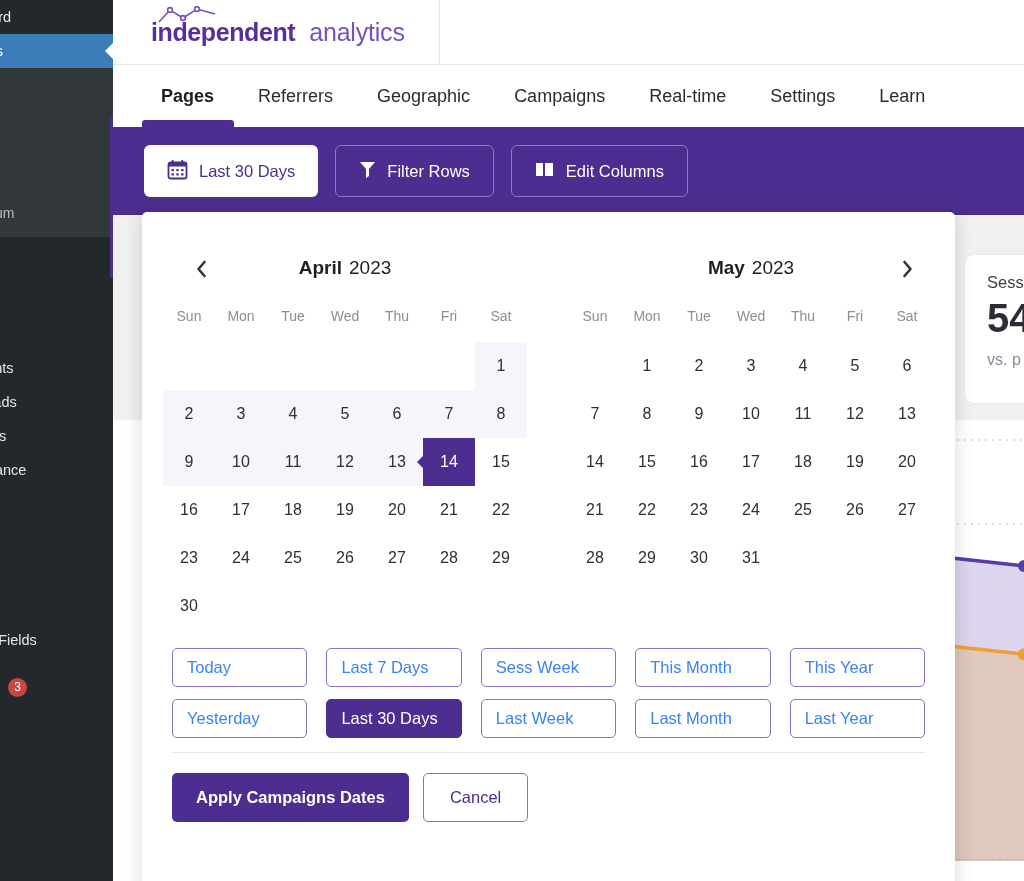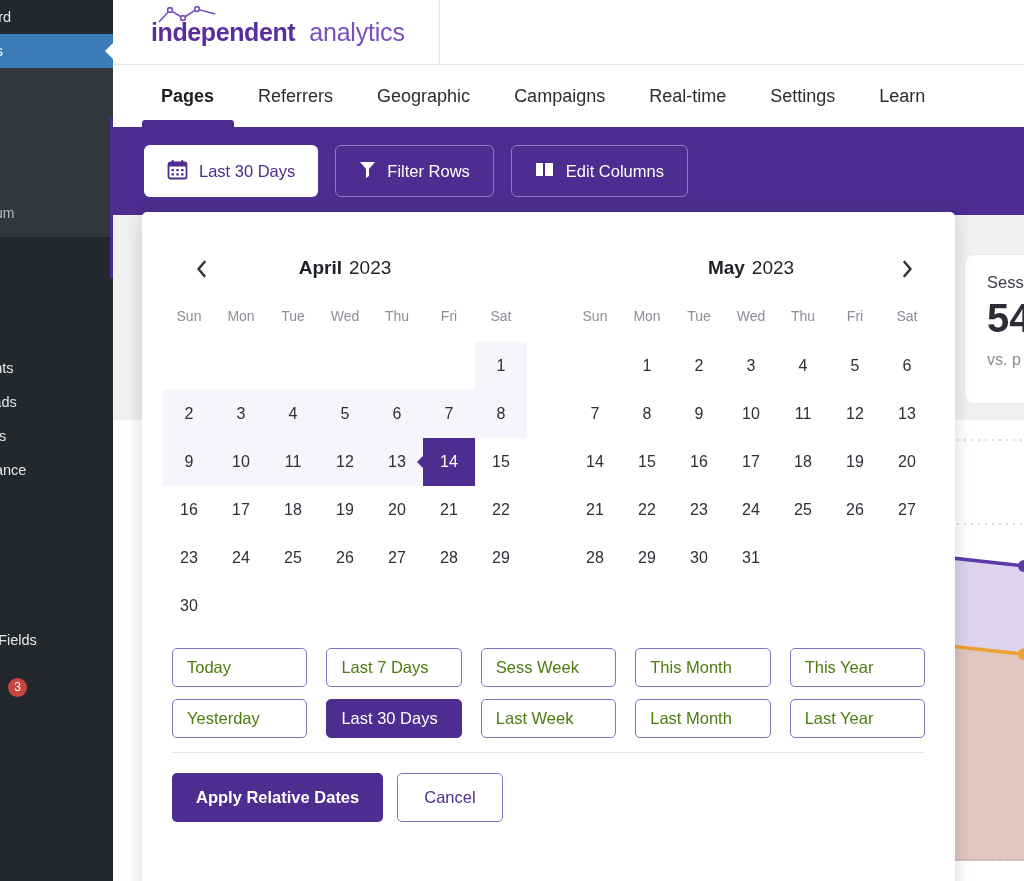--- a/index.html
+++ b/index.html
@@ -156,21 +156,21 @@
     border-right:7px solid #4d2d8f;
   }
   .dp-cell.end .num { position:relative; z-index:2; }
 
   
   .dp-presets { padding:18px 30px 0 30px; }
   .dp-prow { display:flex; gap:19px; margin-bottom:12px; }
   .preset {
     flex:1; height:39px; border:1.5px solid #8b6fc4; border-radius:5px;
     display:flex; align-items:center; padding-left:14px;
-    font-size:16.5px; color:#4d7c0f; background:#fff; cursor:pointer; white-space:nowrap;
+    font-size:16.5px; color:#3b82f6; background:#fff; cursor:pointer; white-space:nowrap;
   }
   .preset.active { background:#4d2d8f; border-color:#4d2d8f; color:#fff; }
 
   .dp-divider { height:1px; background:#e6e4ee; margin:14px 30px 0 30px; }
   .dp-actions { display:flex; gap:14px; padding:20px 30px 0 30px; align-items:center;}
   .btn-apply {
     height:49px; padding:0 24px; border-radius:5px; background:#4d2d8f; color:#fff;
     font-size:16.5px; font-weight:bold; display:flex; align-items:center; cursor:pointer;
   }
   .btn-cancel {
@@ -623,20 +623,20 @@
         <div class="preset">
             <span>Last Year</span>
           </div>
       </div>
     </div>
 
     <div class="dp-divider"></div>
 
     <div class="dp-actions">
       <div class="btn-apply">
-        <span>Apply Relative Dates</span>
+        <span>Apply Campaigns Dates</span>
       </div>
       <div class="btn-cancel">
         <span>Cancel</span>
       </div>
     </div>
   </div>
 </div>
 
 </body></html>

